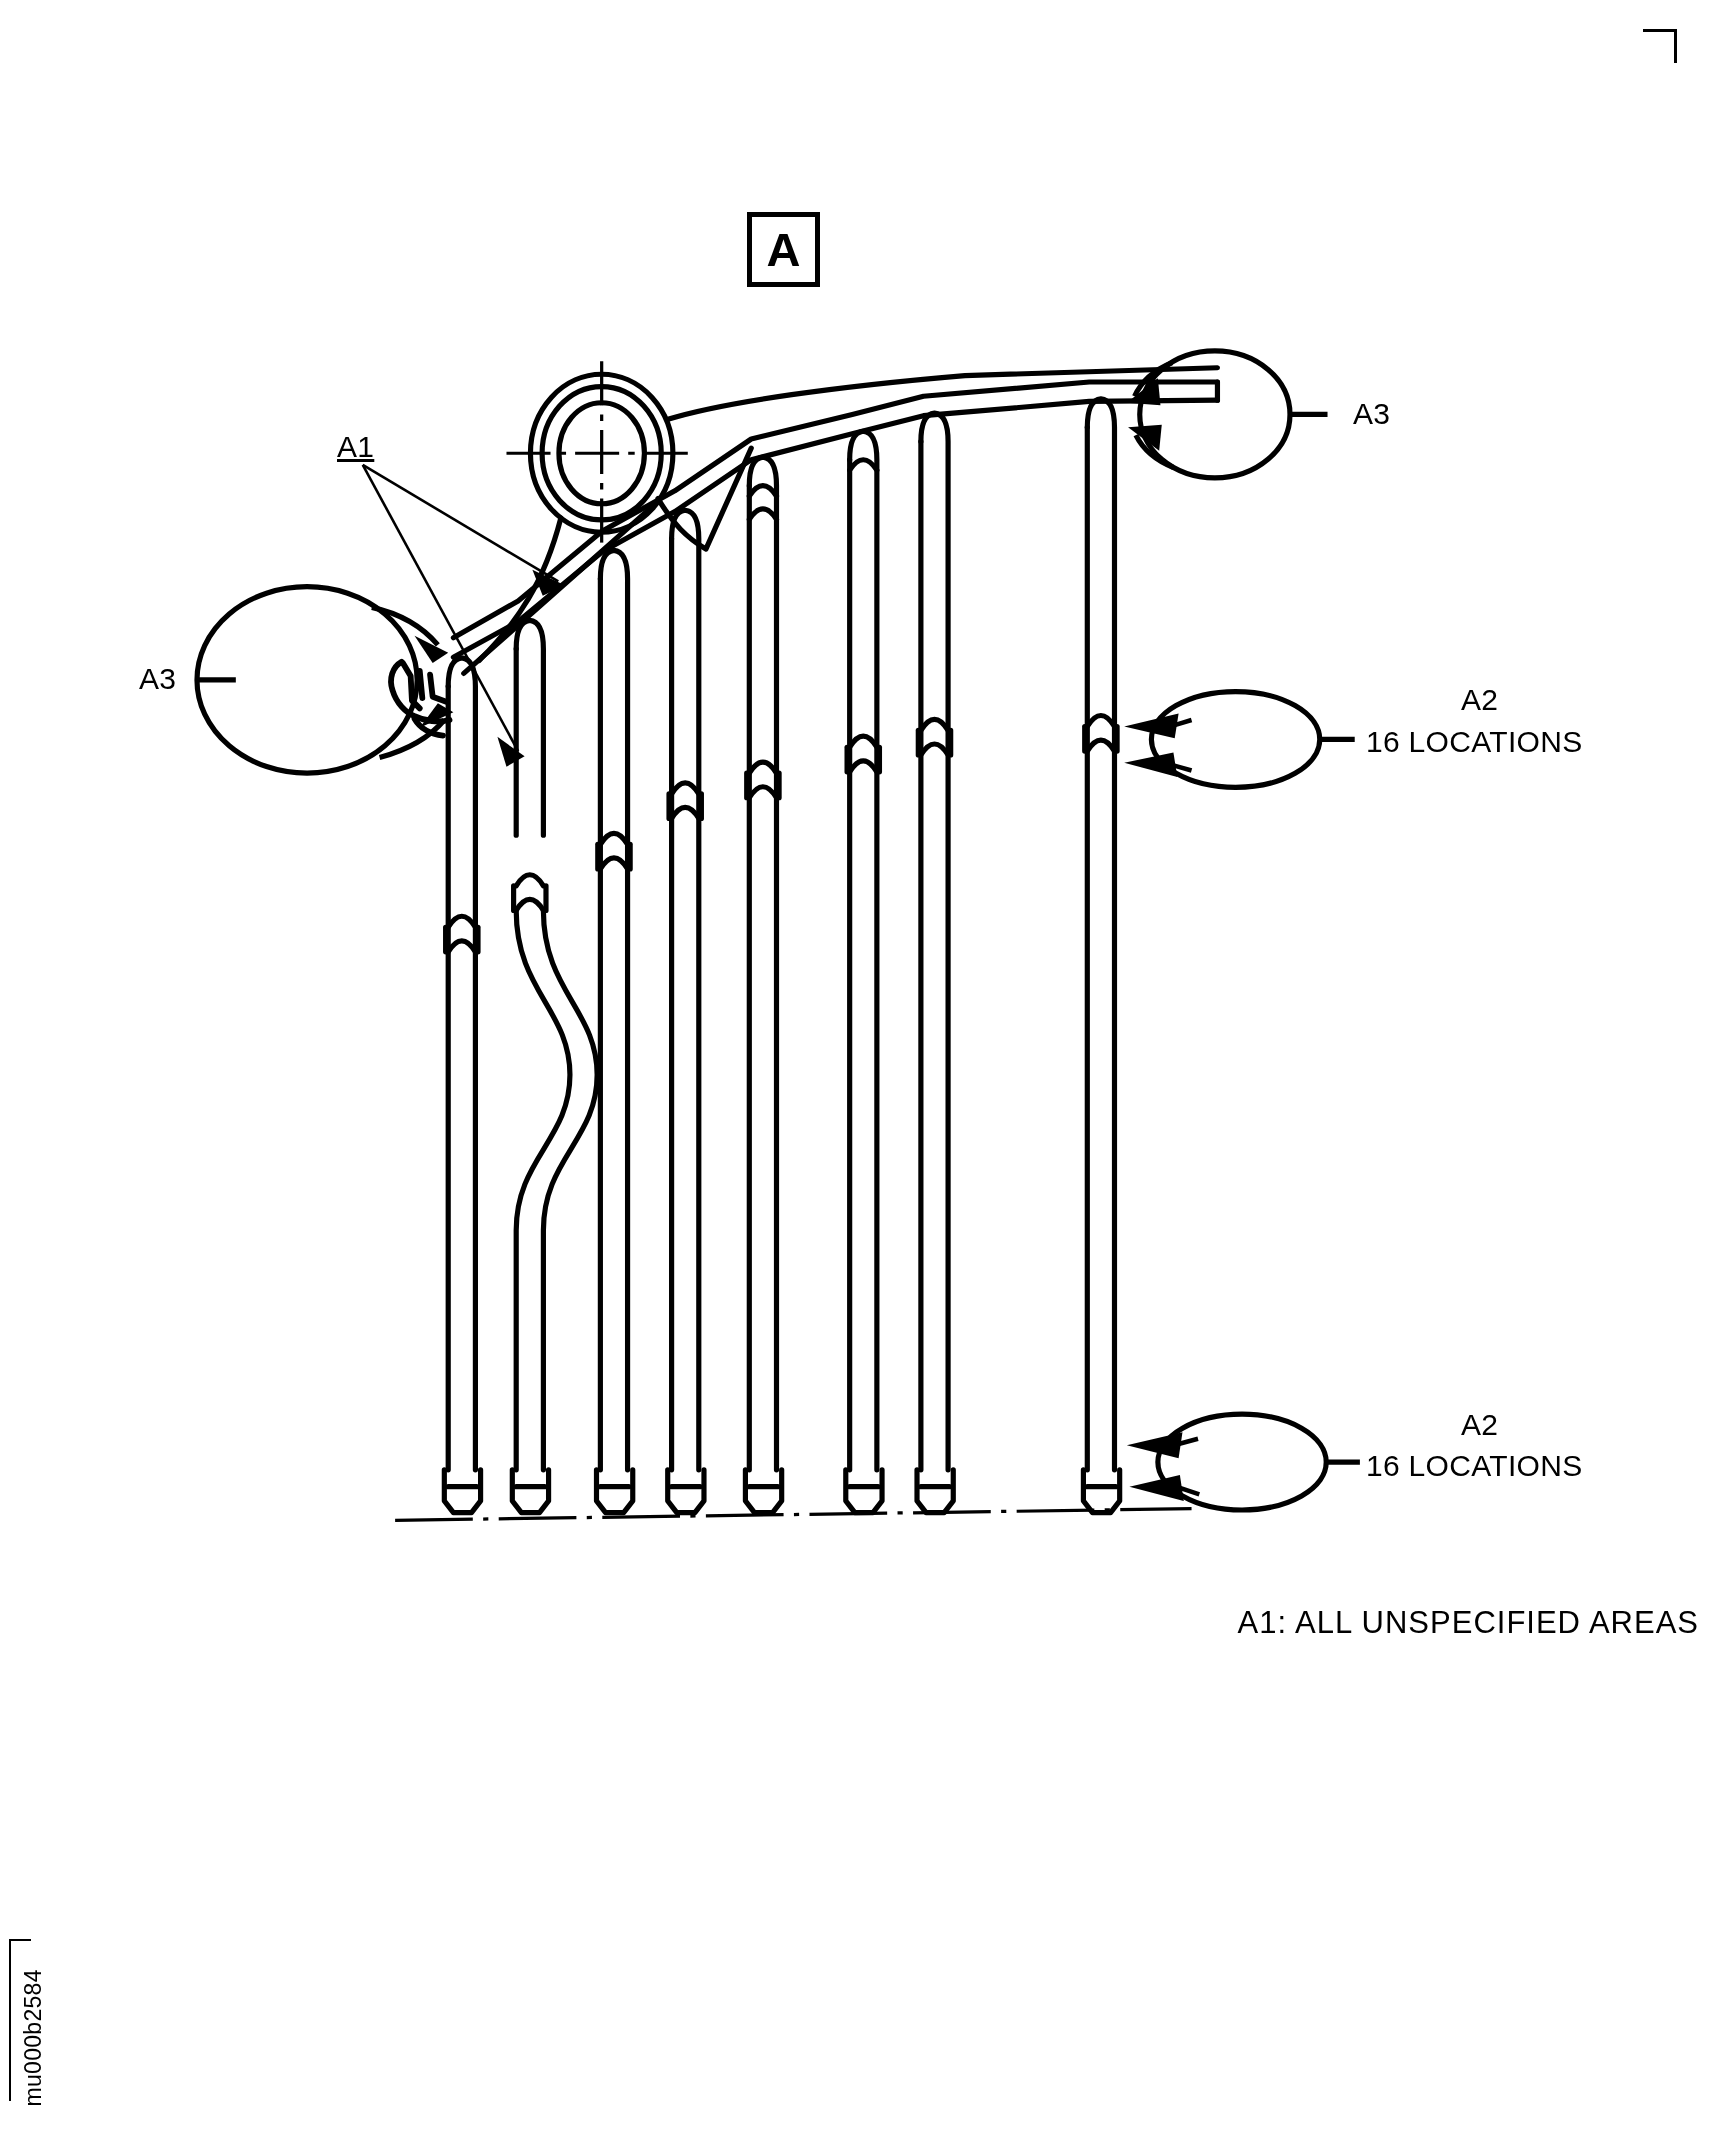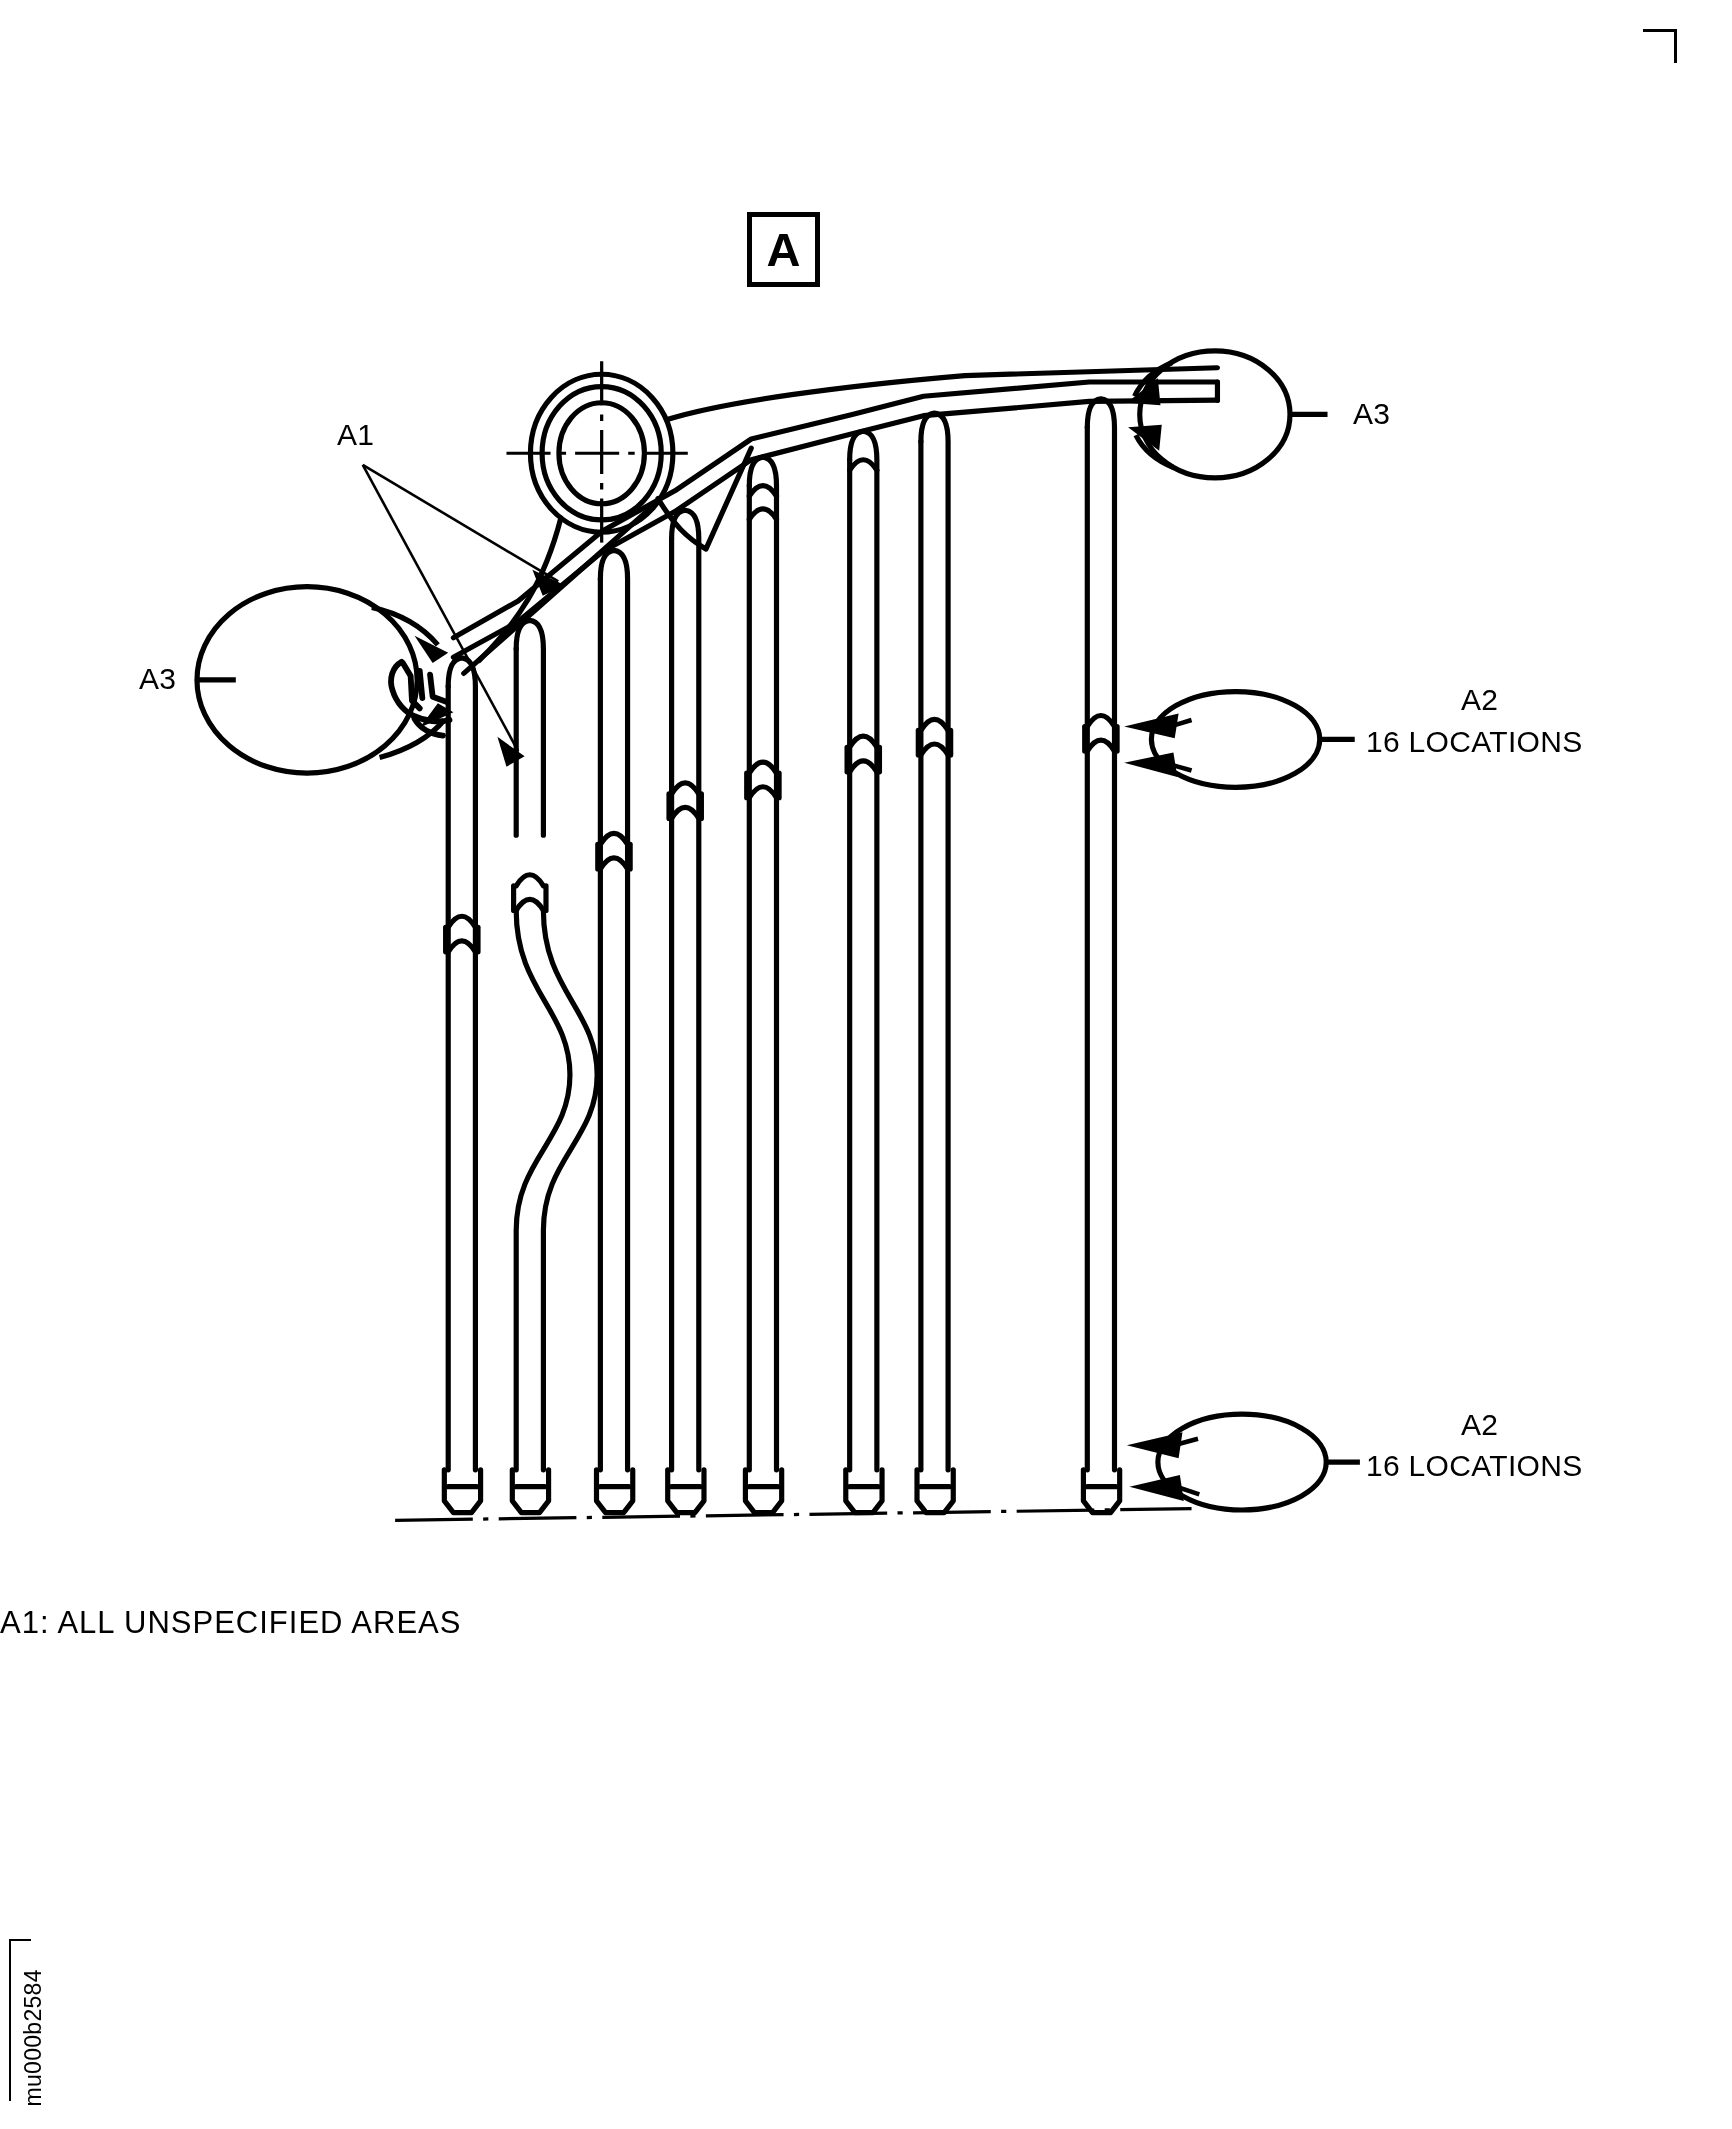--- a/index.html
+++ b/index.html
@@ -50,21 +50,21 @@
   }
   .callout {
     font-size: 30px;
     letter-spacing: 0.3px;
   }
   #caption {
     position: absolute;
     left: 0;
     top: 1605px;
     width: 1699px;
-    text-align: left;
+    text-align: right;
     font-size: 31px;
     letter-spacing: 1px;
   }
   #drawing-id {
     position: absolute;
     left: 9px;
     top: 1939px;
     width: 39px;
     height: 162px;
   }
@@ -328,21 +328,21 @@
     <line x1="1820" y1="2230" x2="1850" y2="2222"></line>
     <line x1="1822" y1="2298" x2="1852" y2="2308"></line>
   </g>
 
 </svg>
 
 <div id="view-label-box">
   <span class="letter">A</span>
 </div>
 
-<div class="txt callout" style="left:337px; top:420px;">A1</div>
+<div class="txt callout" style="left:337px; top:432px;text-decoration:underline;">A1</div>
 
 <div class="txt callout" style="left:1353px; top:399px;">A3</div>
 
 <div class="txt callout" style="left:139px; top:664px;">A3</div>
 
 <div class="txt callout" style="left:1461px; top:685px;">A2</div>
 <div class="txt callout" style="left:1366px; top:727px;">16 LOCATIONS</div>
 
 <div class="txt callout" style="left:1461px; top:1410px;">A2</div>
 <div class="txt callout" style="left:1366px; top:1451px;">16 LOCATIONS</div>

